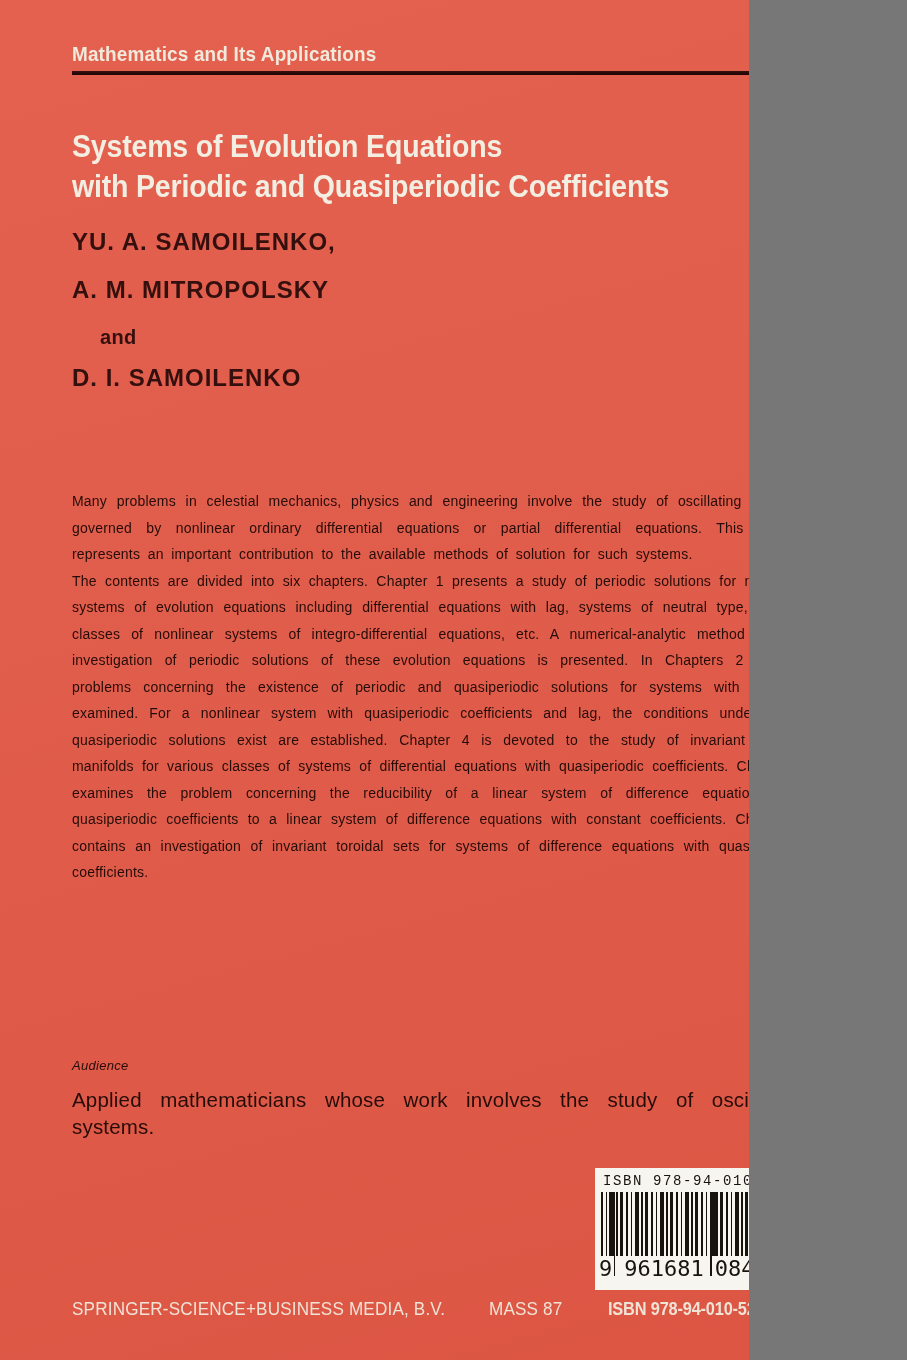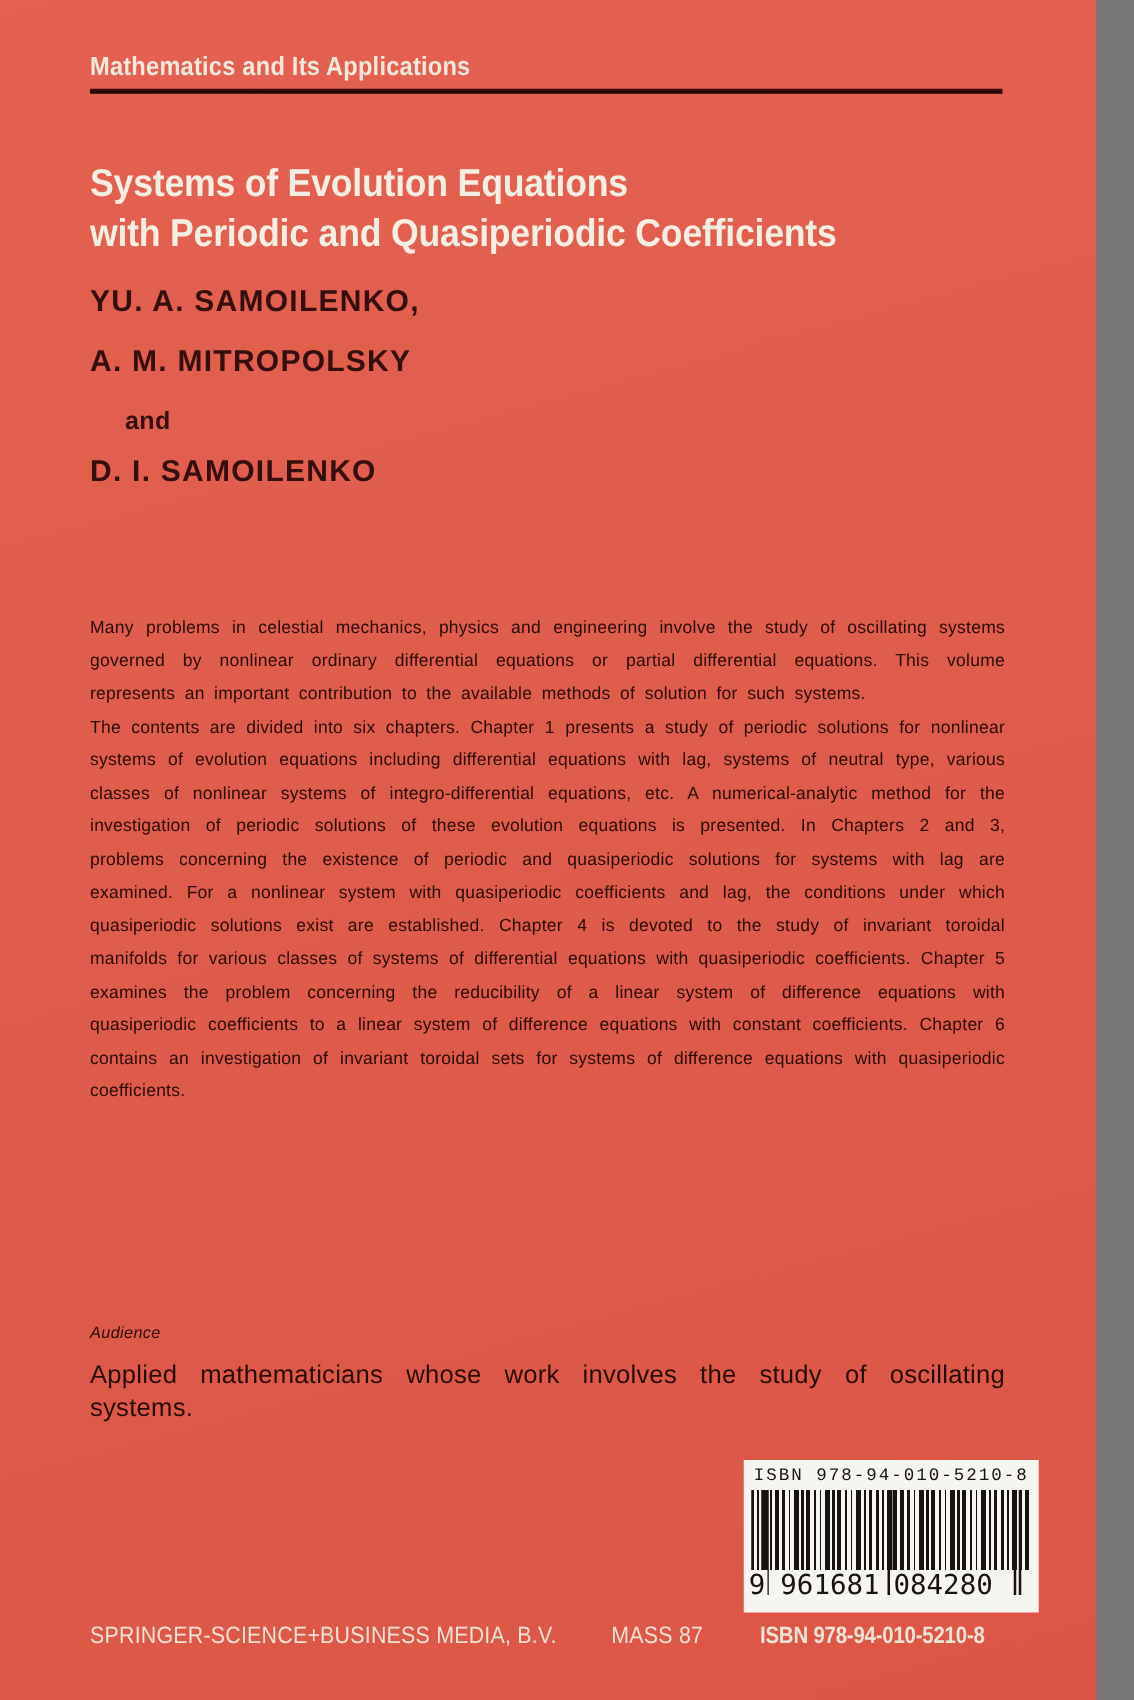--- a/index.html
+++ b/index.html
@@ -2,21 +2,21 @@
 <html><head>
 <meta charset="utf-8">
 <style>
   html,body{margin:0;padding:0;}
   body{
     width:907px;height:1360px;
     font-family:"Liberation Sans",sans-serif;
     background:#777;
   }
   .cover{
-    position:relative;width:877px;height:1360px;overflow:hidden;
+    position:relative;width:749px;height:1360px;overflow:hidden;
     background:linear-gradient(165deg,#e4614f 0%,#e05c4b 45%,#dd5644 100%);
   }
   
   .series-title{
     position:absolute;left:72px;top:42px;
     font-size:21px;font-weight:bold;color:#f1e9db;
     transform:scaleX(0.90);transform-origin:left center;
     letter-spacing:0.2px;white-space:nowrap;
   }
   .series-rule{

